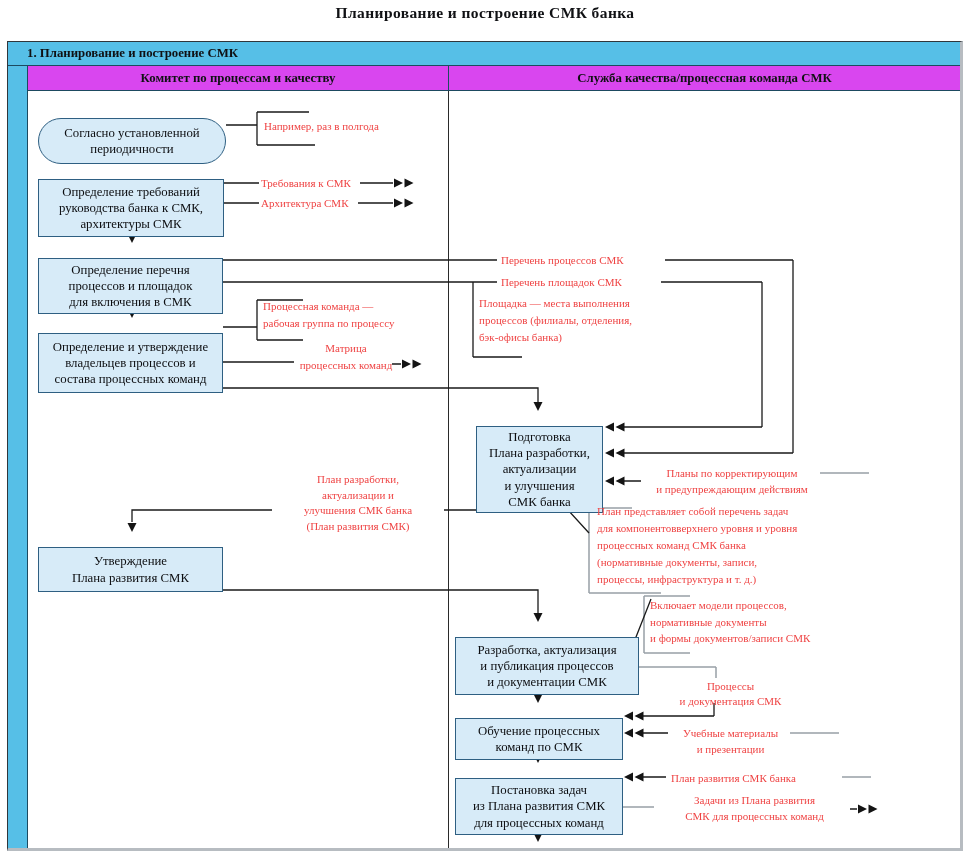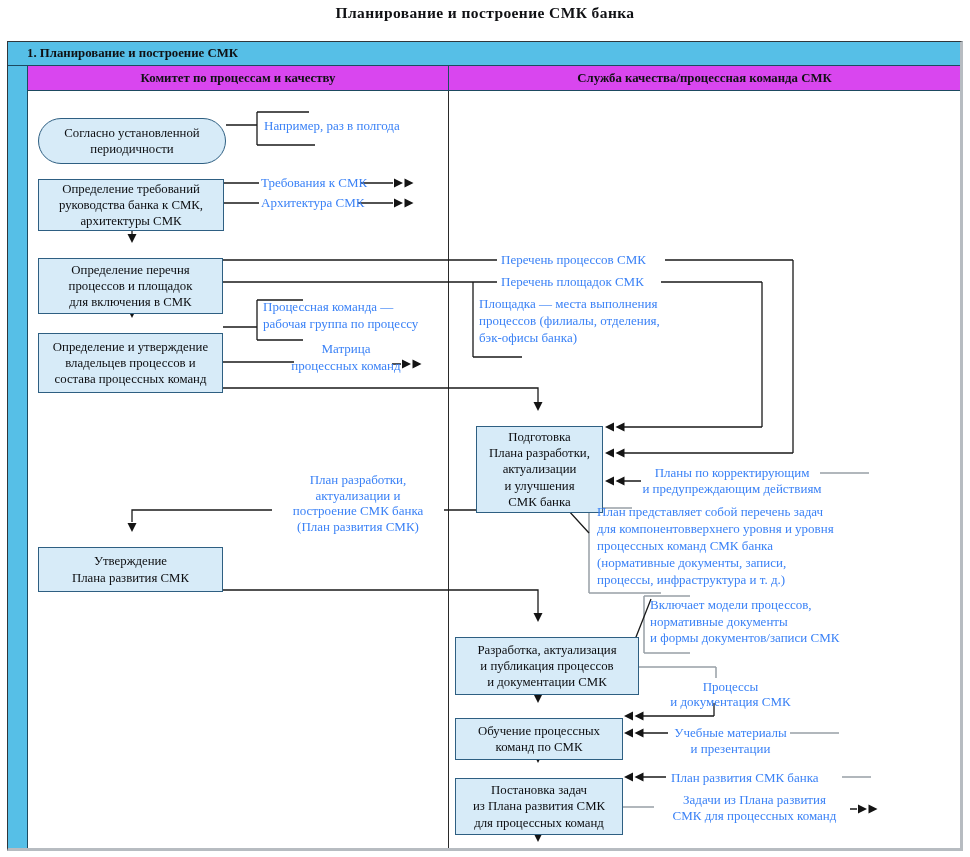--- a/index.html
+++ b/index.html
@@ -21,21 +21,21 @@
   .hdrR{left:448px;width:512px;border-left:1.4px solid #1d4a60;}
   .strip{position:absolute;left:8px;top:66px;width:20px;height:782px;background:#56bfe7;
          border-right:1.4px solid #1d4a60;box-sizing:border-box;}
   .divider{position:absolute;left:448px;top:91px;width:0;height:757px;border-left:1.3px solid #2a2a2a;}
   
   .node{position:absolute;background:#d7ebf8;border:1.4px solid #2e5f82;box-sizing:border-box;
         display:flex;align-items:center;justify-content:center;text-align:center;
         white-space:pre-line;font-size:12.8px;line-height:16.3px;color:#0c0d10;margin-top:15px;}
   .stadium{border-radius:23px;}
   
-  .lbl{position:absolute;white-space:pre-line;font-size:13px;line-height:16px;color:#3b82f6;}
+  .lbl{position:absolute;white-space:pre-line;font-size:11px;line-height:16px;color:#ef4444;}
   .ctr{text-align:center;}
   svg.wires{position:absolute;left:0;top:0;pointer-events:none;}
 </style>
 </head>
 <body>
 
 <div class="canvas">
 
   <div class="title">Планирование и построение СМК банка</div>
 
@@ -82,21 +82,21 @@
       <polygon points="634.5,716 643.5,711.5 643.5,720.5"></polygon>
       <polygon points="624,733 633,728.5 633,737.5"></polygon>
       <polygon points="634.5,733 643.5,728.5 643.5,737.5"></polygon>
       <polygon points="624,777 633,772.5 633,781.5"></polygon>
       <polygon points="634.5,777 643.5,772.5 643.5,781.5"></polygon>
     </g>
   </svg>
 
   <div class="node stadium" style="left:38px;top:103px;width:188px;height:46px;">Согласно установленной
 периодичности</div>
-  <div class="node" style="left:38px;top:164px;width:186px;height:52px;">Определение требований
+  <div class="node" style="left:38px;top:164px;width:186px;height:58px;">Определение требований
 руководства банка к СМК,
 архитектуры СМК</div>
   <div class="node" style="left:38px;top:243px;width:185px;height:56px;">Определение перечня
 процессов и площадок
 для включения в СМК</div>
   <div class="node" style="left:38px;top:318px;width:185px;height:60px;">Определение и утверждение
 владельцев процессов и
 состава процессных команд</div>
   <div class="node" style="left:476px;top:411px;width:127px;height:87px;">Подготовка
 Плана разработки,
@@ -123,21 +123,21 @@
 процессов (филиалы, отделения,
 бэк-офисы банка)</div>
   <div class="lbl" style="left:263px;top:298px;line-height:17px;">Процессная команда —
 рабочая группа по процессу</div>
   <div class="lbl ctr" style="left:288px;top:340px;width:116px;line-height:17px;">Матрица
 процессных команд</div>
   <div class="lbl ctr" style="left:632px;top:465px;width:200px;">Планы по корректирующим
 и предупреждающим действиям</div>
   <div class="lbl ctr" style="left:272px;top:472px;width:172px;line-height:15.5px;background:#ffffff;">План разработки,
 актуализации и
-построение СМК банка
+улучшения СМК банка
 (План развития СМК)</div>
   <div class="lbl" style="left:597px;top:503px;line-height:17px;">План представляет собой перечень задач
 для компонентовверхнего уровня и уровня
 процессных команд СМК банка
 (нормативные документы, записи,
 процессы, инфраструктура и т. д.)</div>
   <div class="lbl" style="left:650px;top:597px;line-height:16.5px;">Включает модели процессов,
 нормативные документы
 и формы документов/записи СМК</div>
   <div class="lbl ctr" style="left:648px;top:679px;width:165px;line-height:15px;">Процессы

